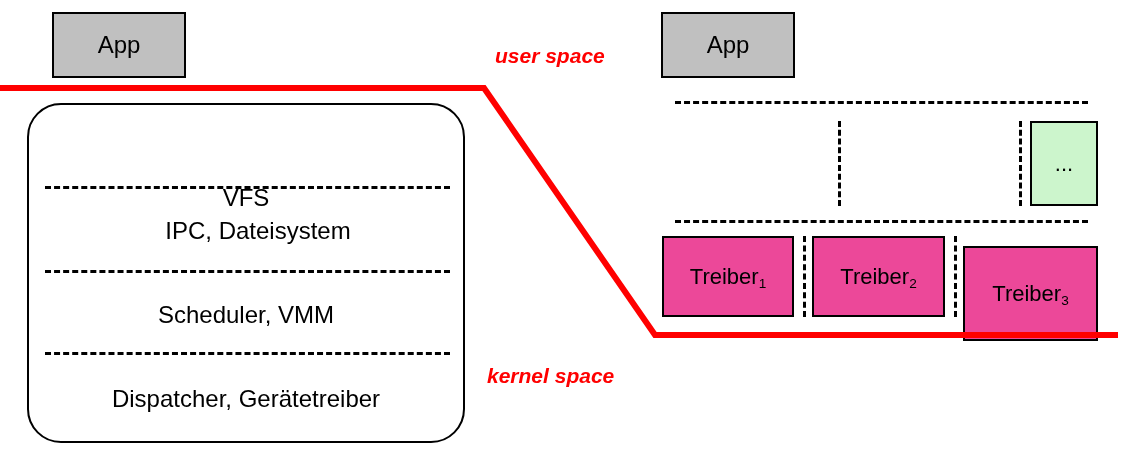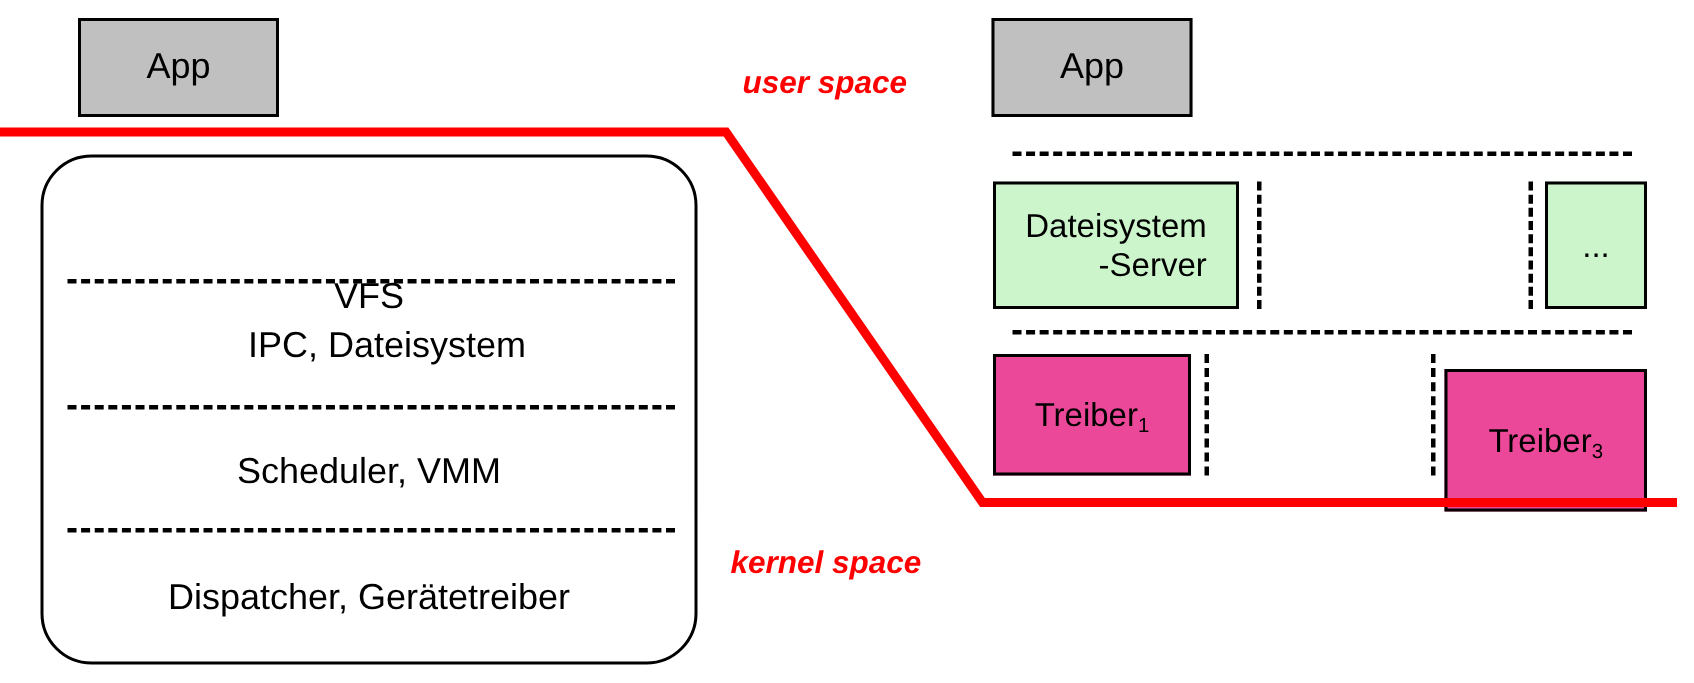--- a/index.html
+++ b/index.html
@@ -15,21 +15,21 @@
     font-family: "Liberation Sans", sans-serif;
     overflow: hidden;
   }
 
   .box {
     position: absolute;
     box-sizing: border-box;
     display: flex;
     align-items: center;
     justify-content: center;
-    text-align: right;
+    text-align: left;
     color: #000000;
     line-height: 1.15;
   }
 
   
   .app-box {
     background: #c0c0c0;
     border: 2px solid #000000;
     font-size: 24px;
   }
@@ -138,44 +138,41 @@
   <div class="hdash" style="left:45px; top:352px; width:405px;"></div>
 
   <div class="layer-label" style="left:27px; top:385px; width:438px;">Dispatcher, Gerätetreiber</div>
 
   <div class="box app-box" style="left:661px; top:12px; width:134px; height:66px;">
     <span>App</span>
   </div>
 
   <div class="hdash" style="left:675px; top:101px; width:413px;"></div>
 
-  <div class="box server-box" style="left:662px; top:121px; width:164px; height:85px;">
-    <div>
-      <div>Dateisystem</div>
-      <div>-Server</div>
-    </div>
-  </div>
 
   <div class="vdash" style="left:838px; top:121px; height:85px;"></div>
 
 
   <div class="vdash" style="left:1019px; top:121px; height:85px;"></div>
 
   <div class="box server-box" style="left:1030px; top:121px; width:68px; height:85px;">
     <span>...</span>
   </div>
 
   <div class="hdash" style="left:675px; top:220px; width:413px;"></div>
 
   <div class="box driver-box" style="left:662px; top:236px; width:132px; height:81px;">
     <span><span>Treiber</span><sub>1</sub></span>
   </div>
 
   <div class="vdash" style="left:803px; top:236px; height:81px;"></div>
 
+  <div class="box driver-box" style="left:812px; top:236px; width:133px; height:81px;">
+    <span><span>Treiber</span><sub>2</sub></span>
+  </div>
 
   <div class="vdash" style="left:954px; top:236px; height:81px;"></div>
 
   <div class="box driver-box" style="left:963px; top:246px; width:135px; height:95px;">
     <span><span>Treiber</span><sub>3</sub></span>
   </div>
 
 
   <svg id="boundary-line" viewBox="0 0 1129 455">
     <polyline points="0,88 484,88 655,335 1118,335" fill="none" stroke="#ff0000" stroke-width="6" stroke-linejoin="miter" stroke-linecap="butt"></polyline>

